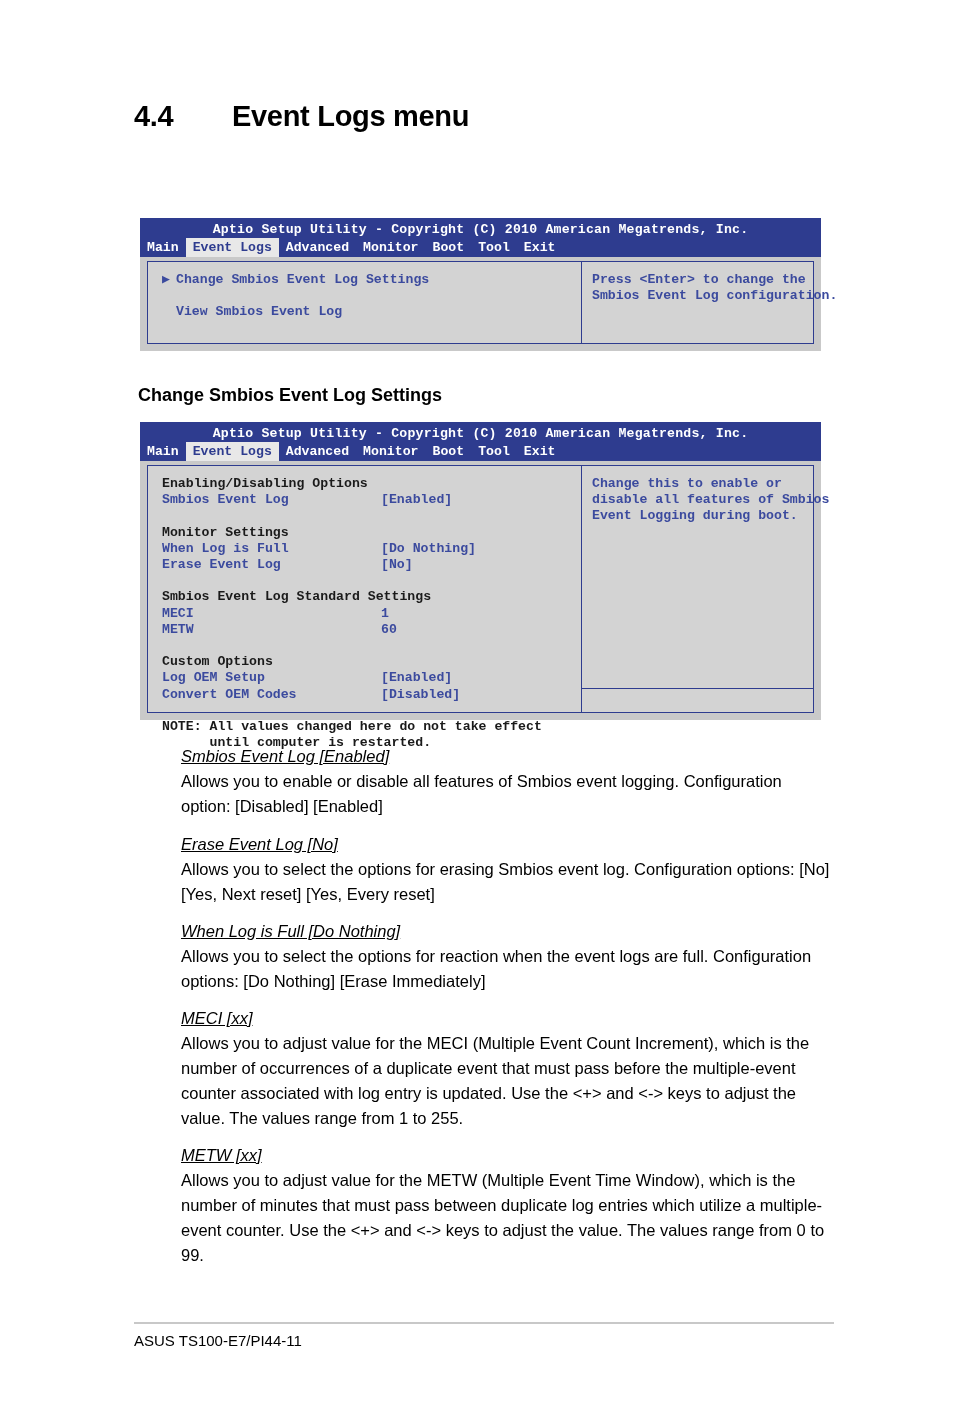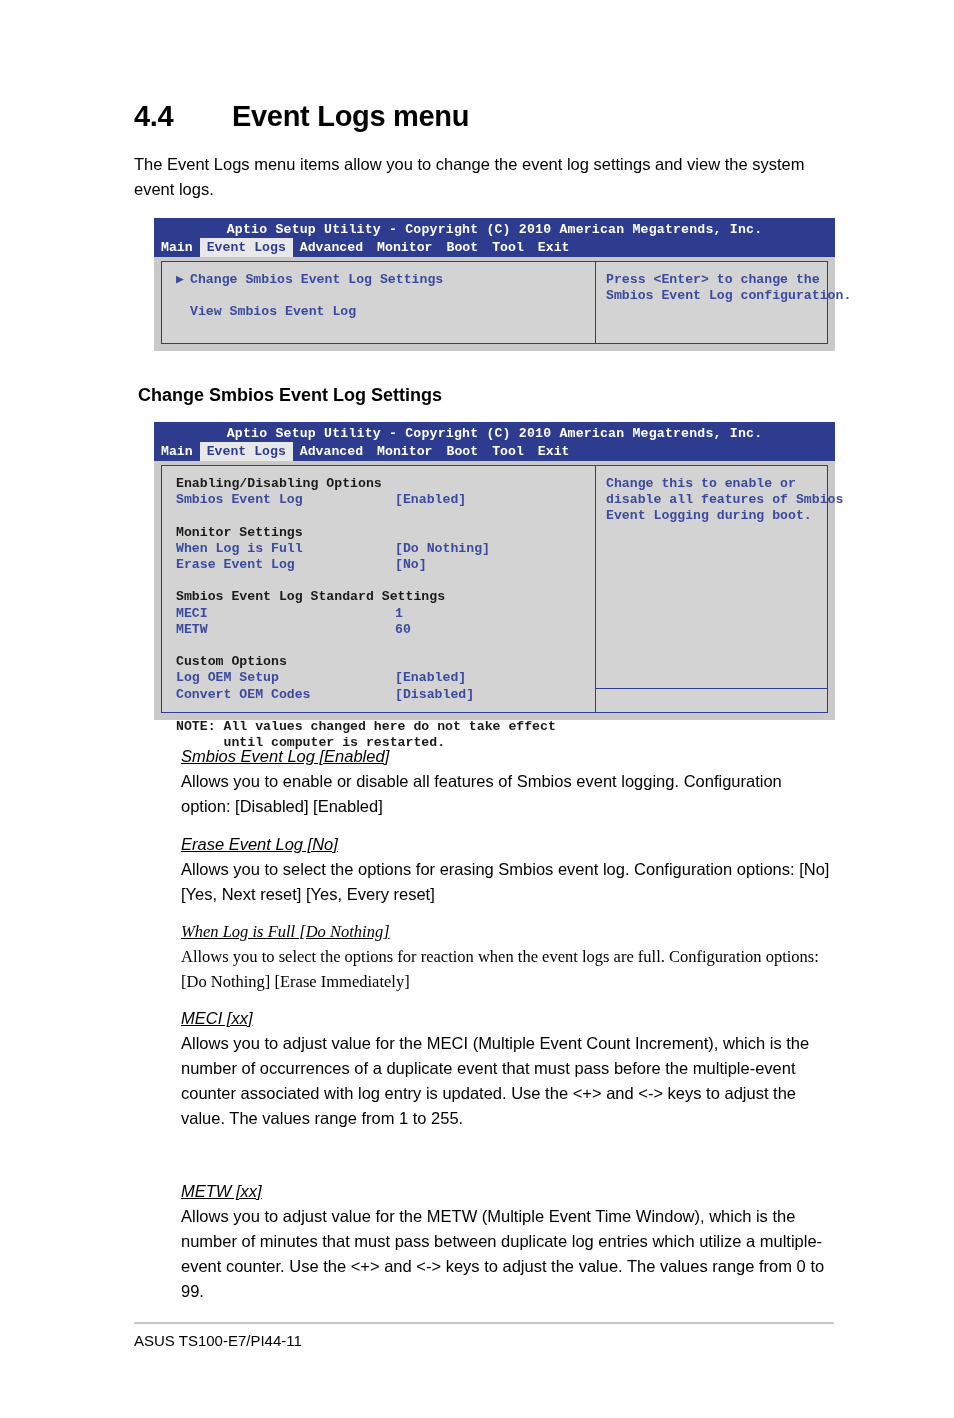--- a/index.html
+++ b/index.html
@@ -57,21 +57,20 @@
     font-weight: bold;
     font-size: 18px;
   }
   #subhead-change { top: 385px; }
 
   
   .bios {
     position: absolute;
     background: #6d28d9;
     border: 0;
-    margin-left: 14px;
   }
   .bios-titlebar {
     background: #2e3c8f;
     color: #ffffff;
     font-family: "Liberation Mono", monospace;
     font-size: 13.2px;
     font-weight: bold;
     letter-spacing: 0.2px;
     padding-top: 4px;
     text-align: center;
@@ -187,21 +186,20 @@
 </head>
 <body>
 
 <div class="page">
 
   <div class="sec-head">
     <span class="sec-num">4.4</span>
     <span class="sec-title">Event Logs menu</span>
   </div>
 
-  <div class="intro">The Event Logs menu items allow you to change the event log settings and view the system event logs.</div>
 
   <div class="bios" id="bios-1">
     <div class="bios-titlebar">Aptio Setup Utility - Copyright (C) 2010 American Megatrends, Inc.</div>
     <div class="bios-menubar">
       <span class="menu-item">Main</span>
       <span class="menu-item active">Event Logs</span>
       <span class="menu-item">Advanced</span>
       <span class="menu-item">Monitor</span>
       <span class="menu-item">Boot</span>
       <span class="menu-item">Tool</span>
@@ -297,31 +295,31 @@
   <div class="desc" style="top:744px;">
     <span class="ttl">Smbios Event Log [Enabled]</span><br>
     <span>Allows you to enable or disable all features of Smbios event logging. Configuration option: [Disabled] [Enabled]</span>
   </div>
 
   <div class="desc" style="top:832px;">
     <span class="ttl">Erase Event Log [No]</span><br>
     <span>Allows you to select the options for erasing Smbios event log. Configuration options: [No] [Yes, Next reset] [Yes, Every reset]</span>
   </div>
 
-  <div class="desc" style="top:919px;font-family:Liberation Serif, serif;">
+  <div class="desc" style="top:919px;">
     <span class="ttl">When Log is Full [Do Nothing]</span><br>
     <span>Allows you to select the options for reaction when the event logs are full. Configuration options: [Do Nothing] [Erase Immediately]</span>
   </div>
 
   <div class="desc" style="top:1006px;">
     <span class="ttl">MECI [xx]</span><br>
     <span>Allows you to adjust value for the MECI (Multiple Event Count Increment), which is the number of occurrences of a duplicate event that must pass before the multiple-event counter associated with log entry is updated. Use the &lt;+&gt; and &lt;-&gt; keys to adjust the value. The values range from 1 to 255.</span>
   </div>
 
-  <div class="desc" style="top:1143px;margin-top:36px;">
+  <div class="desc" style="top:1143px;">
     <span class="ttl">METW [xx]</span><br>
     <span>Allows you to adjust value for the METW (Multiple Event Time Window), which is the number of minutes that must pass between duplicate log entries which utilize a multiple-event counter. Use the &lt;+&gt; and &lt;-&gt; keys to adjust the value. The values range from 0 to 99.</span>
   </div>
 
   <div class="footer-rule"></div>
   <div class="footer">
     <span>ASUS TS100-E7/PI4</span>
     <span>4-11</span>
   </div>
 

